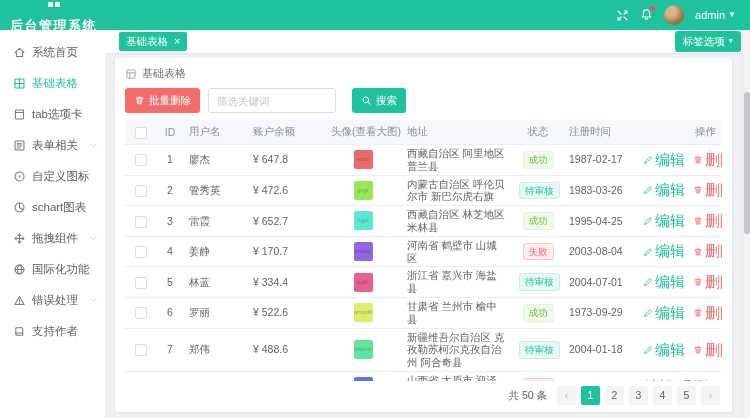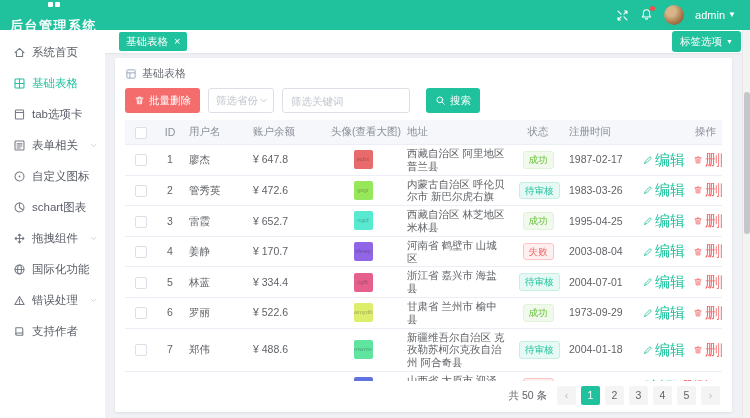--- a/index.html
+++ b/index.html
@@ -33,21 +33,21 @@
   .side-item .icon svg{width:13px;height:13px;}
   .side-item.active{color:var(--primary);}
   .side-item.active .icon{color:var(--primary);}
   .side-item .chev{margin-left:auto; color:#c0c4cc;}
   .side-item .chev svg{width:9px;height:9px;}
 
   
   .tabsbar{position:absolute; top:30px; left:105px; right:0; height:23px; background:#fff; display:flex; align-items:center; padding:0 9px 0 14px; box-shadow:0 1px 2px rgba(0,0,0,.06); z-index:10;}
   .tab-tag{background:var(--primary); color:#fff; font-size:10.5px; border-radius:2px; padding:2.5px 7px; display:inline-flex; align-items:center; gap:6px; cursor:pointer;}
   .tab-close{font-size:11px; line-height:1; cursor:pointer;}
-  .tag-options{margin-left:auto; background:var(--primary); color:#fff; border:none; border-radius:3px; font-size:10.5px; padding:3.5px 8px; display:inline-flex; align-items:center; gap:4px; cursor:pointer; font-family:Liberation Sans, sans-serif;}
+  .tag-options{margin-left:auto; background:var(--primary); color:#fff; border:none; border-radius:3px; font-size:10.5px; padding:3.5px 8px; display:inline-flex; align-items:center; gap:4px; cursor:pointer; font-family:Liberation Mono, monospace;}
   .tag-options .caret{font-size:7px;}
 
   
   .content{position:absolute; top:53px; left:105px; right:8px; bottom:0; padding:5px 10px 6px;}
   .card{background:#fff; border-radius:2px; box-shadow:0 1px 3px rgba(0,0,0,.08); height:100%; padding:7px 10px 6px; display:flex; flex-direction:column;}
   .crumb{display:flex; align-items:center; gap:5px; font-size:11px; color:#6b6f76; margin:1px 0 7px;}
   .crumb .icon{color:#97a8be;}
   .crumb .icon svg{width:12px;height:12px;}
 
   .toolbar{display:flex; align-items:center; gap:8px; margin-bottom:7px;}
@@ -254,28 +254,20 @@
       <span>基础表格</span>
     </div>
 
     <div class="toolbar">
       <button class="btn btn-danger">
         <svg viewBox="0 0 16 16" fill="none" stroke="currentColor" stroke-width="1.3" stroke-linecap="round" stroke-linejoin="round">
             <path d="M3 4.5h10M6.5 4.3V3h3v1.3M4.5 4.7l.6 8h5.8l.6-8M6.8 7v4.2M9.2 7v4.2"></path>
           </svg>
         <span>批量删除</span>
       </button>
-      <span class="select">
-        <span>筛选省份</span>
-        <span class="icon chev">
-          <svg viewBox="0 0 16 16" fill="none" stroke="#c0c4cc" stroke-width="1.6" stroke-linecap="round" stroke-linejoin="round">
-              <path d="M3.5 6l4.5 4.5L12.5 6"></path>
-            </svg>
-        </span>
-      </span>
       <input class="kw-input" placeholder="筛选关键词" style="">
       <button class="btn btn-primary">
         <svg viewBox="0 0 16 16" fill="none" stroke="currentColor" stroke-width="1.4" stroke-linecap="round">
             <circle cx="7" cy="7" r="4.2"></circle>
             <path d="M10.2 10.2 13.5 13.5"></path>
           </svg>
         <span>搜索</span>
       </button>
     </div>
 

